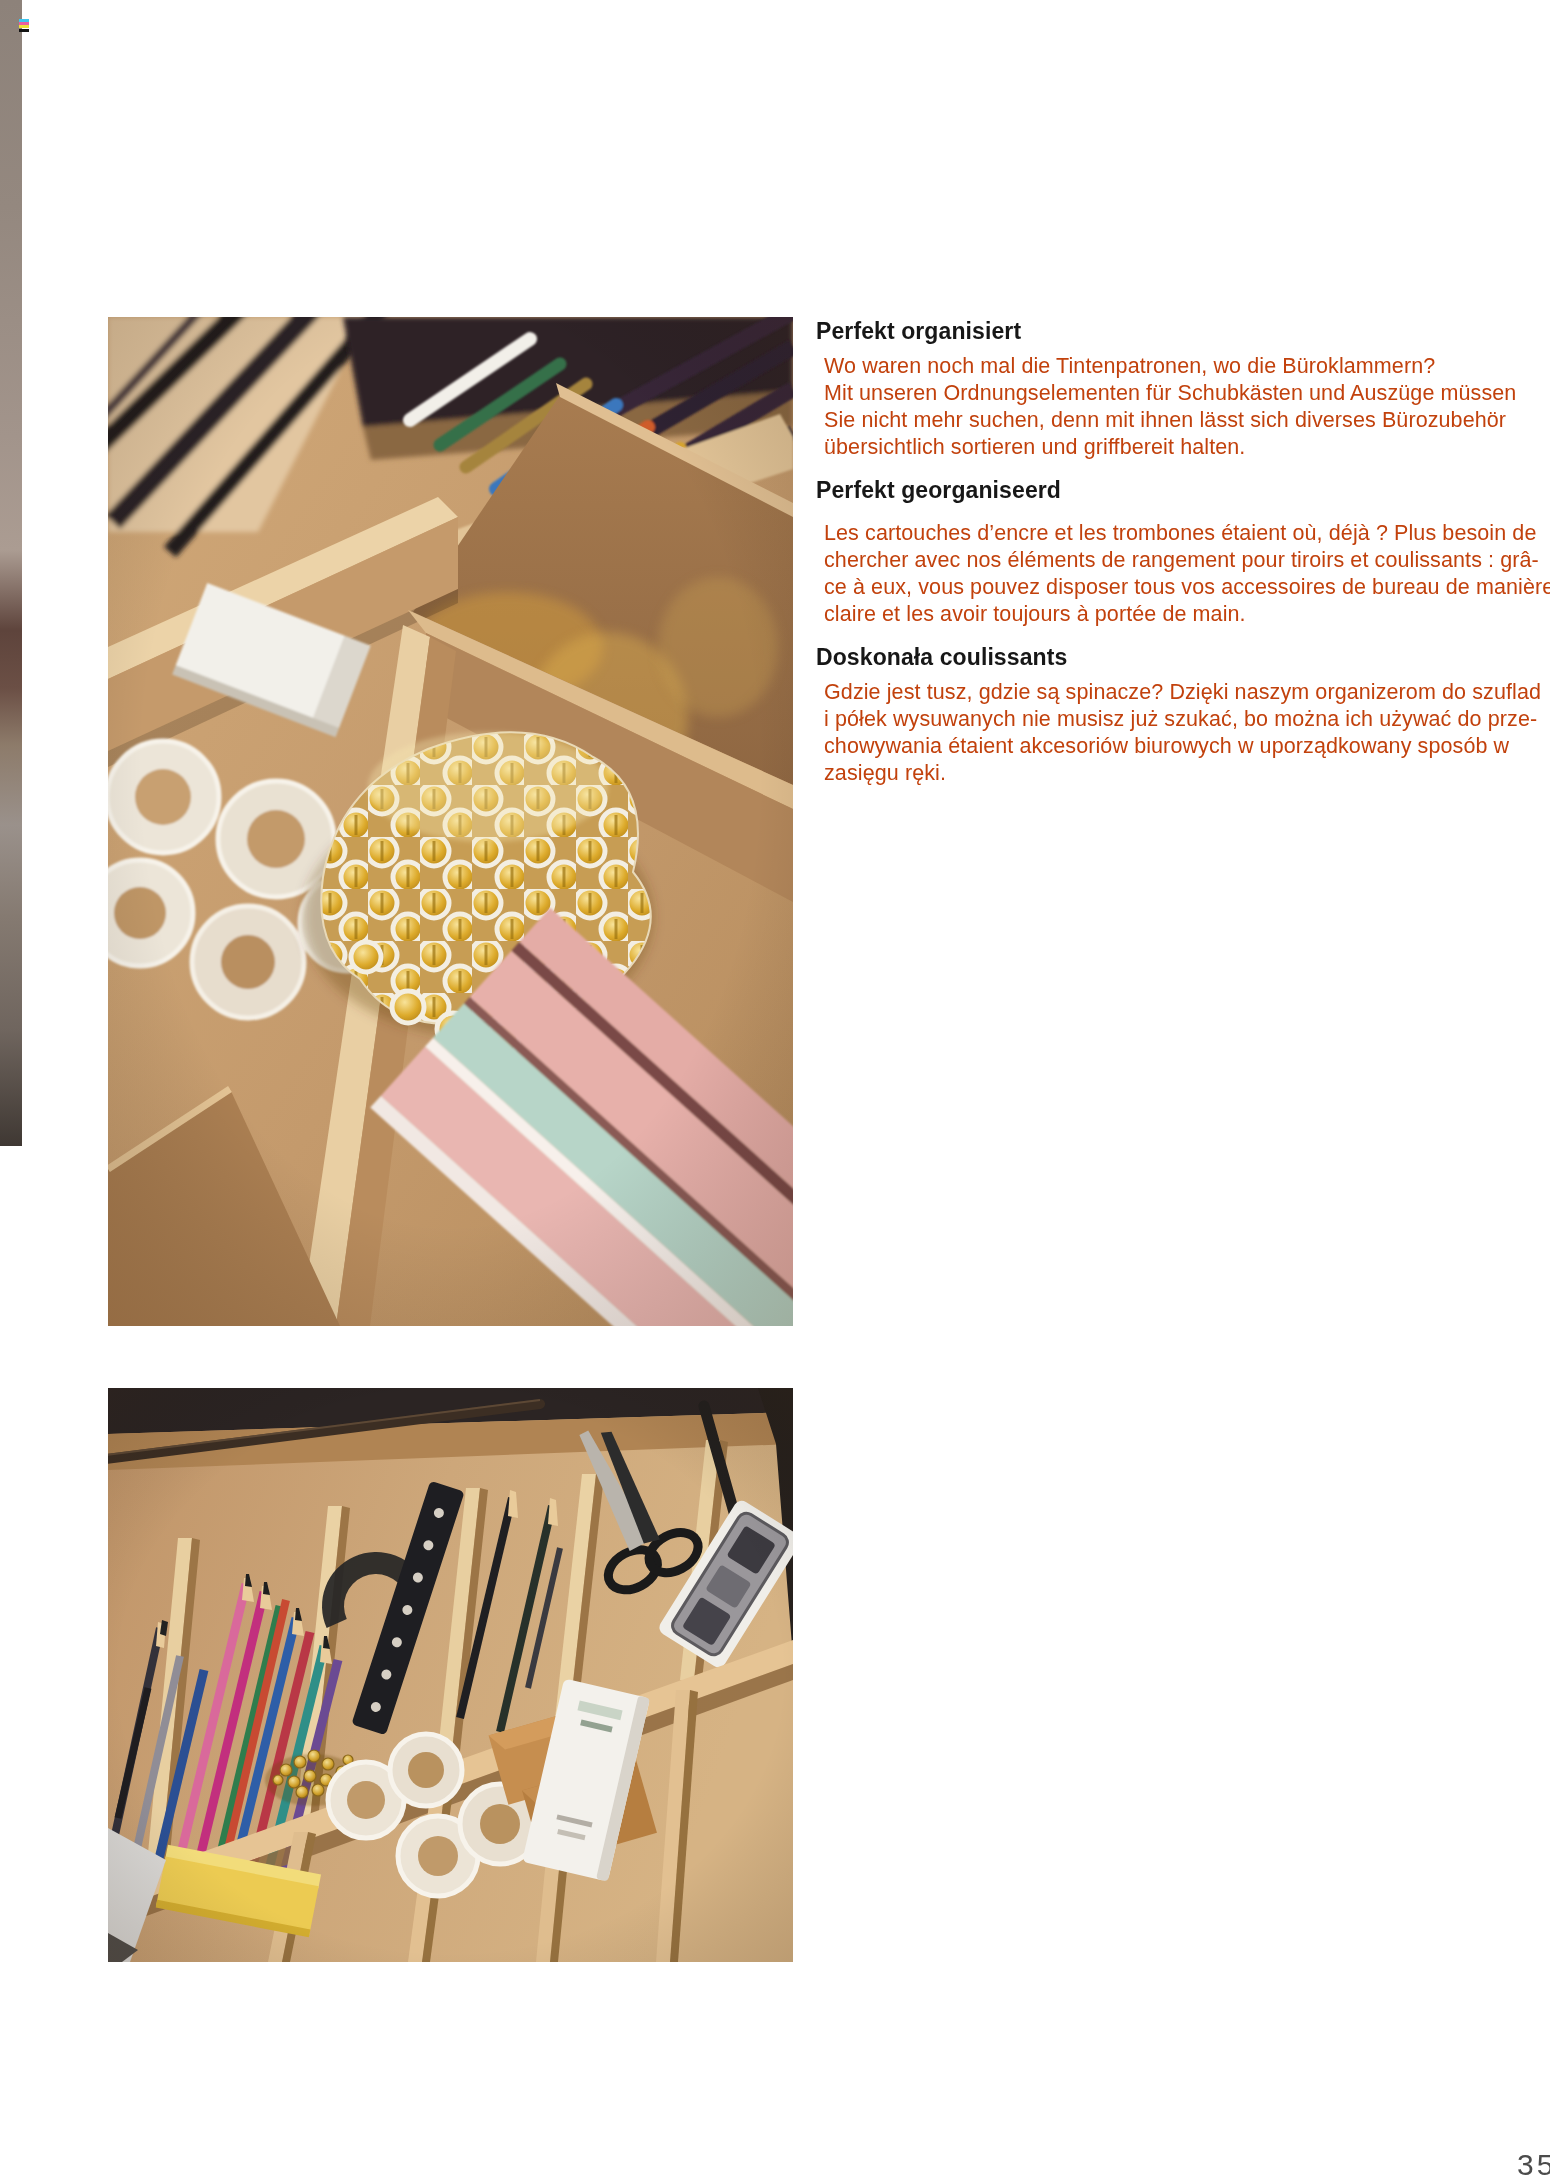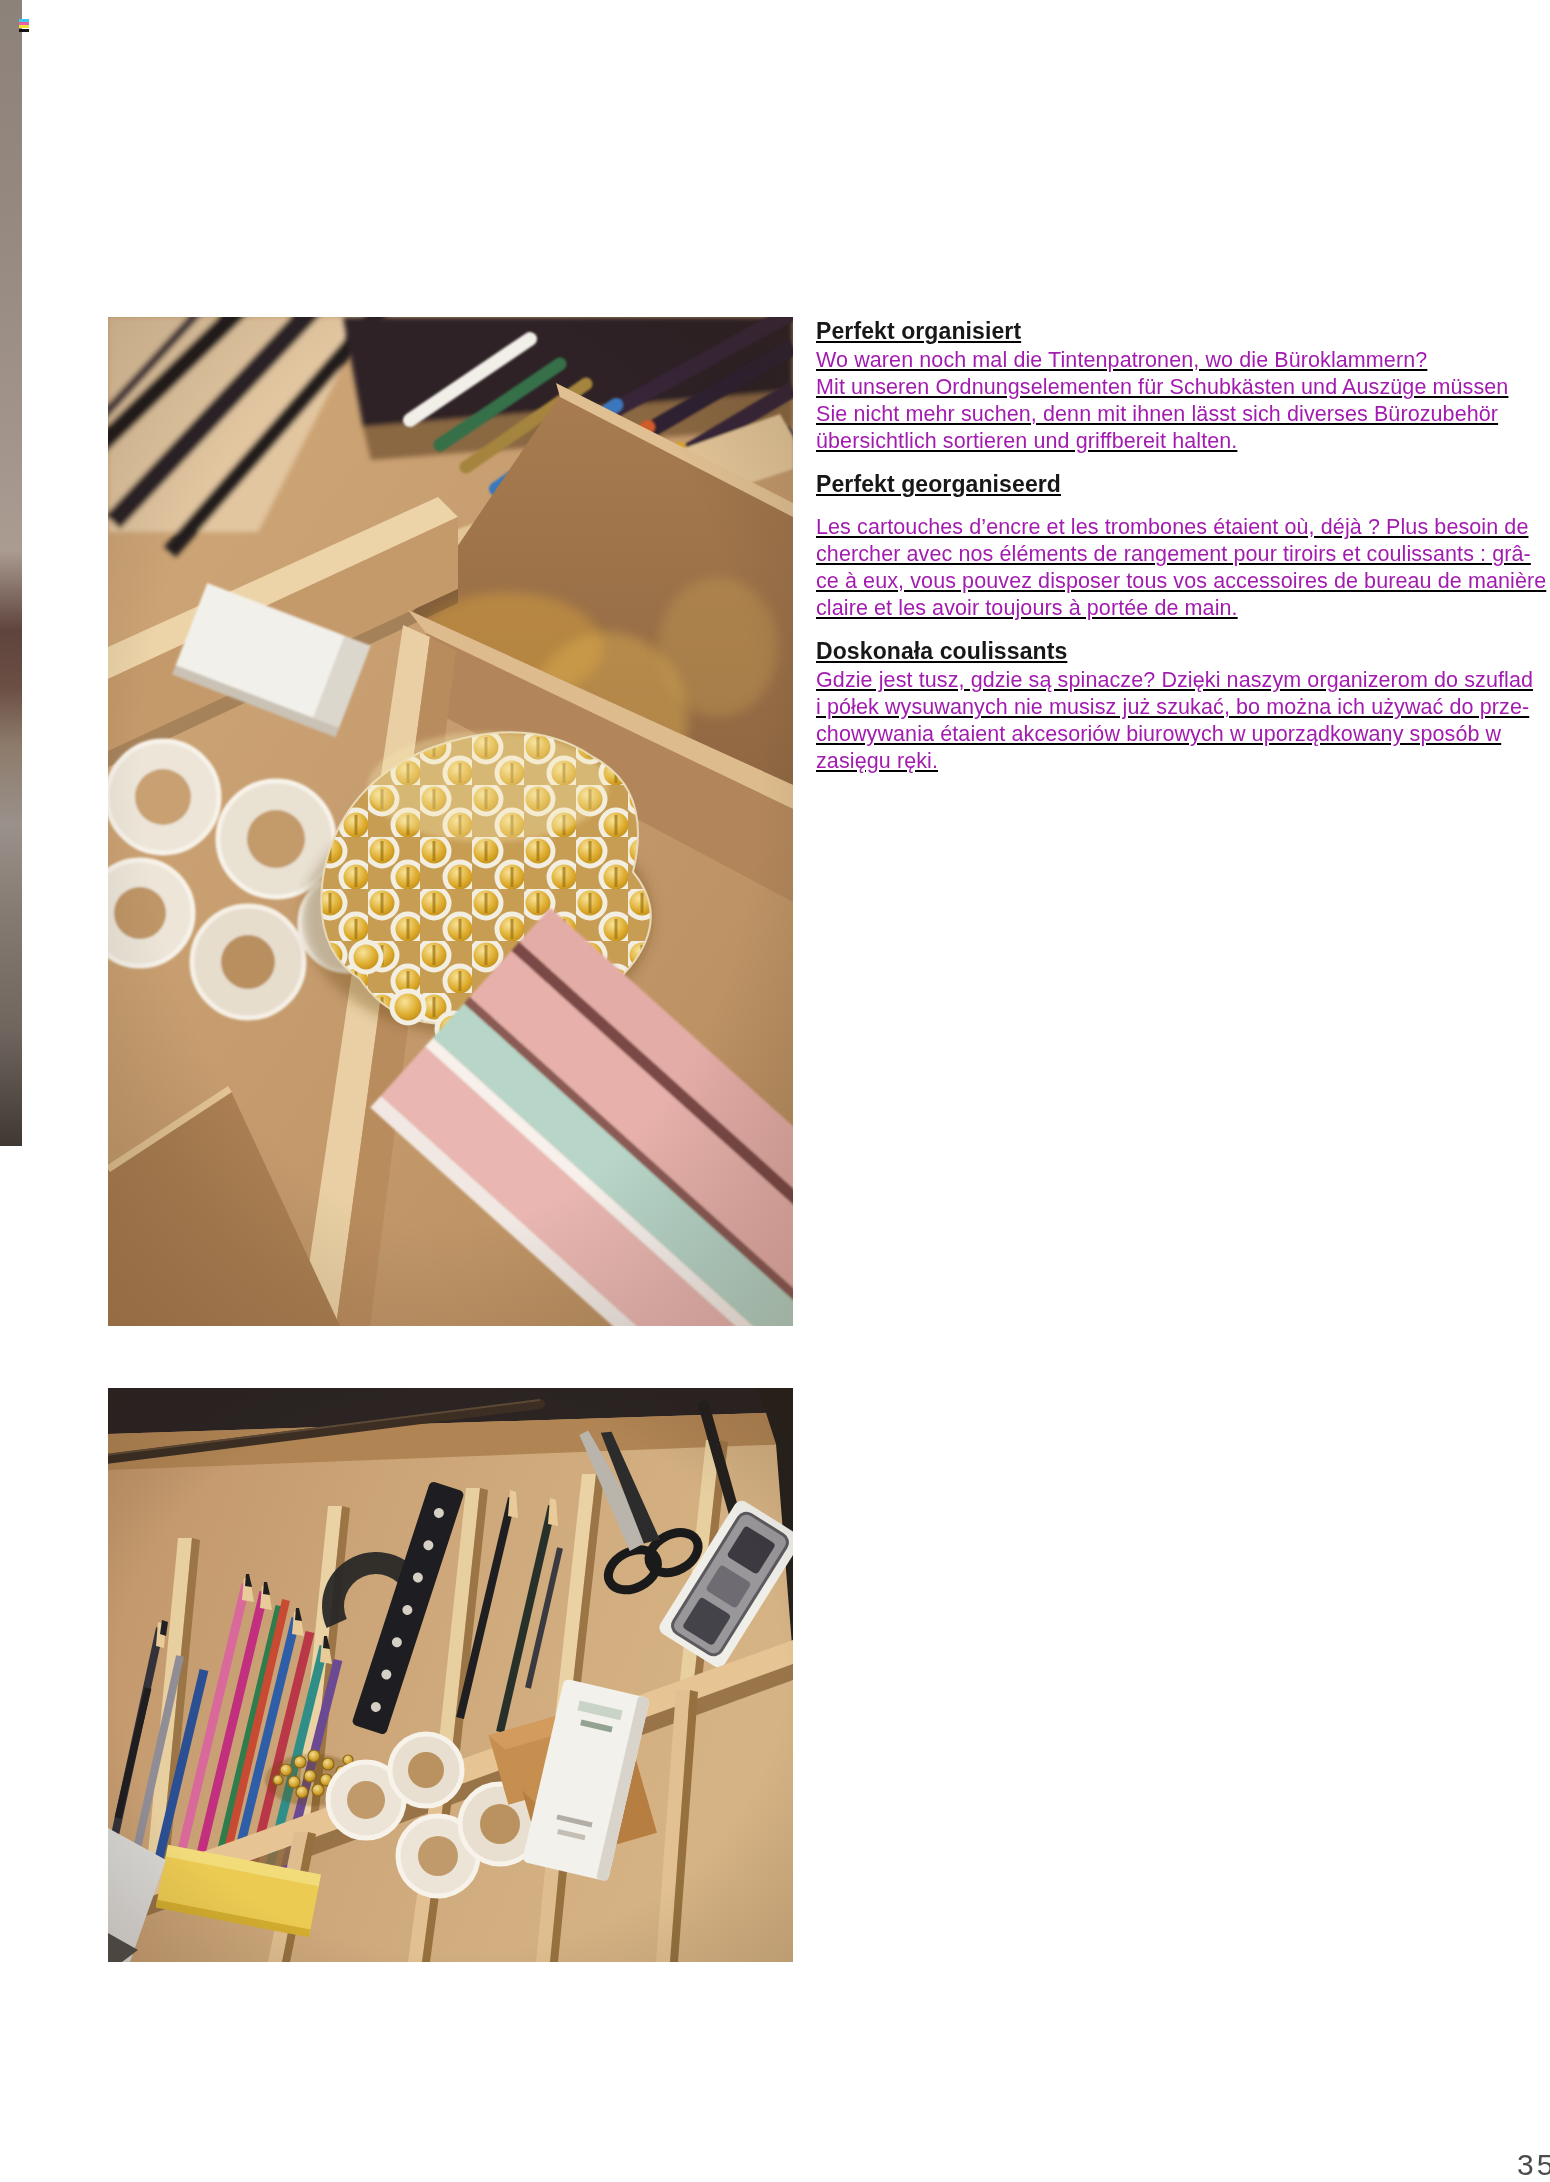--- a/index.html
+++ b/index.html
@@ -23,27 +23,27 @@
   .reg-m{background:#ea5fa0;}
   .reg-y{background:#ece23a;}
   .reg-k{background:#141414;margin-top:1px;}
 
   .photo{position:absolute;left:108px;overflow:hidden;background:#c49a6c;}
   .photo svg{display:block;}
   #photo-top{top:317px;width:685px;height:1009px;}
   #photo-bottom{top:1388px;width:685px;height:574px;}
 
   .text-col{position:absolute;left:816px;top:318px;width:700px;}
-  .text-block{margin:0 0 16px 0;text-decoration:underline;}
+  .text-block{margin:0 0 16px 0;}
   .text-block h3{
     margin:0 0 2px 0;font-size:23px;line-height:27px;font-weight:bold;color:#171717;
     letter-spacing:0.1px;
   }
   .text-block p{
-    margin:0;font-size:21.5px;line-height:27px;color:#a21caf;white-space:pre;
+    margin:8px;font-size:21.5px;line-height:27px;color:#c2410c;white-space:pre;
     letter-spacing:0.1px;
   }
   .page-number{
     position:absolute;left:1517px;top:2148px;font-size:30px;line-height:34px;
     color:#4b4b4b;letter-spacing:3px;white-space:nowrap;
   }
 </style>
 </head>
 <body>
 

